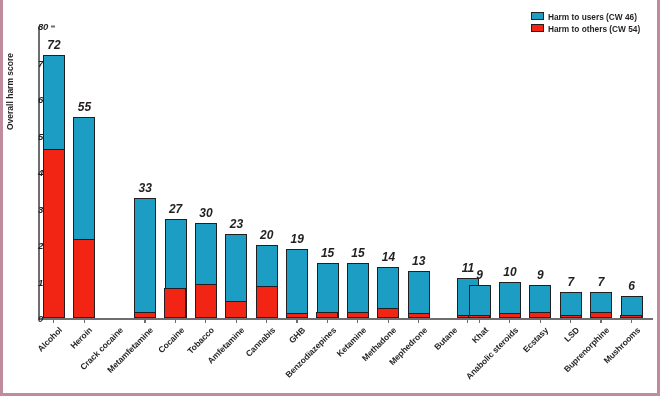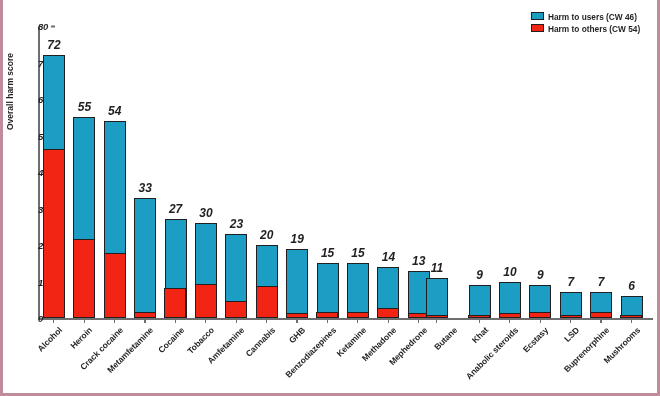--- a/index.html
+++ b/index.html
@@ -205,27 +205,20 @@
         <div class="vlabel" style="bottom: 265.8px;">72</div>
         <div class="xtick"></div>
       </div>
       <div class="barslot" style="left: 30.4px;">
         <div class="bar" style="height: 200.75px;">
           <div class="seg-red" style="height: 79.775px;"></div>
         </div>
         <div class="vlabel" style="bottom: 203.75px; margin-top: 31px;">55</div>
         <div class="xtick"></div>
       </div>
-      <div class="barslot" style="left: 60.8px;">
-        <div class="bar" style="height: 197.1px;">
-          <div class="seg-red" style="height: 65.175px;"></div>
-        </div>
-        <div class="vlabel" style="bottom: 200.1px;">54</div>
-        <div class="xtick"></div>
-      </div>
       <div class="barslot" style="left: 91.2px;">
         <div class="bar" style="height: 120.45px;">
           <div class="seg-red" style="height: 6.775px;"></div>
         </div>
         <div class="vlabel" style="bottom: 123.45px; text-align: center;">33</div>
         <div class="xtick"></div>
       </div>
       <div class="barslot" style="left: 121.6px;">
         <div class="bar" style="height: 98.55px;">
           <div class="seg-red" style="height: 30.5px;"></div>
@@ -282,21 +275,21 @@
         <div class="vlabel" style="bottom: 54.1px;">14</div>
         <div class="xtick"></div>
       </div>
       <div class="barslot" style="left: 364.8px;">
         <div class="bar" style="height: 47.45px;">
           <div class="seg-red" style="height: 4.95px;"></div>
         </div>
         <div class="vlabel" style="bottom: 50.45px;">13</div>
         <div class="xtick"></div>
       </div>
-      <div class="barslot" style="left: 383px;">
+      <div class="barslot" style="left: 414px;">
         <div class="bar" style="height: 40.15px;">
           <div class="seg-red" style="height: 3.125px;"></div>
         </div>
         <div class="vlabel" style="bottom: 43.15px;">11</div>
         <div class="xtick"></div>
       </div>
       <div class="barslot" style="left: 425.6px;">
         <div class="bar" style="height: 32.85px;">
           <div class="seg-red" style="height: 3.125px;"></div>
         </div>

